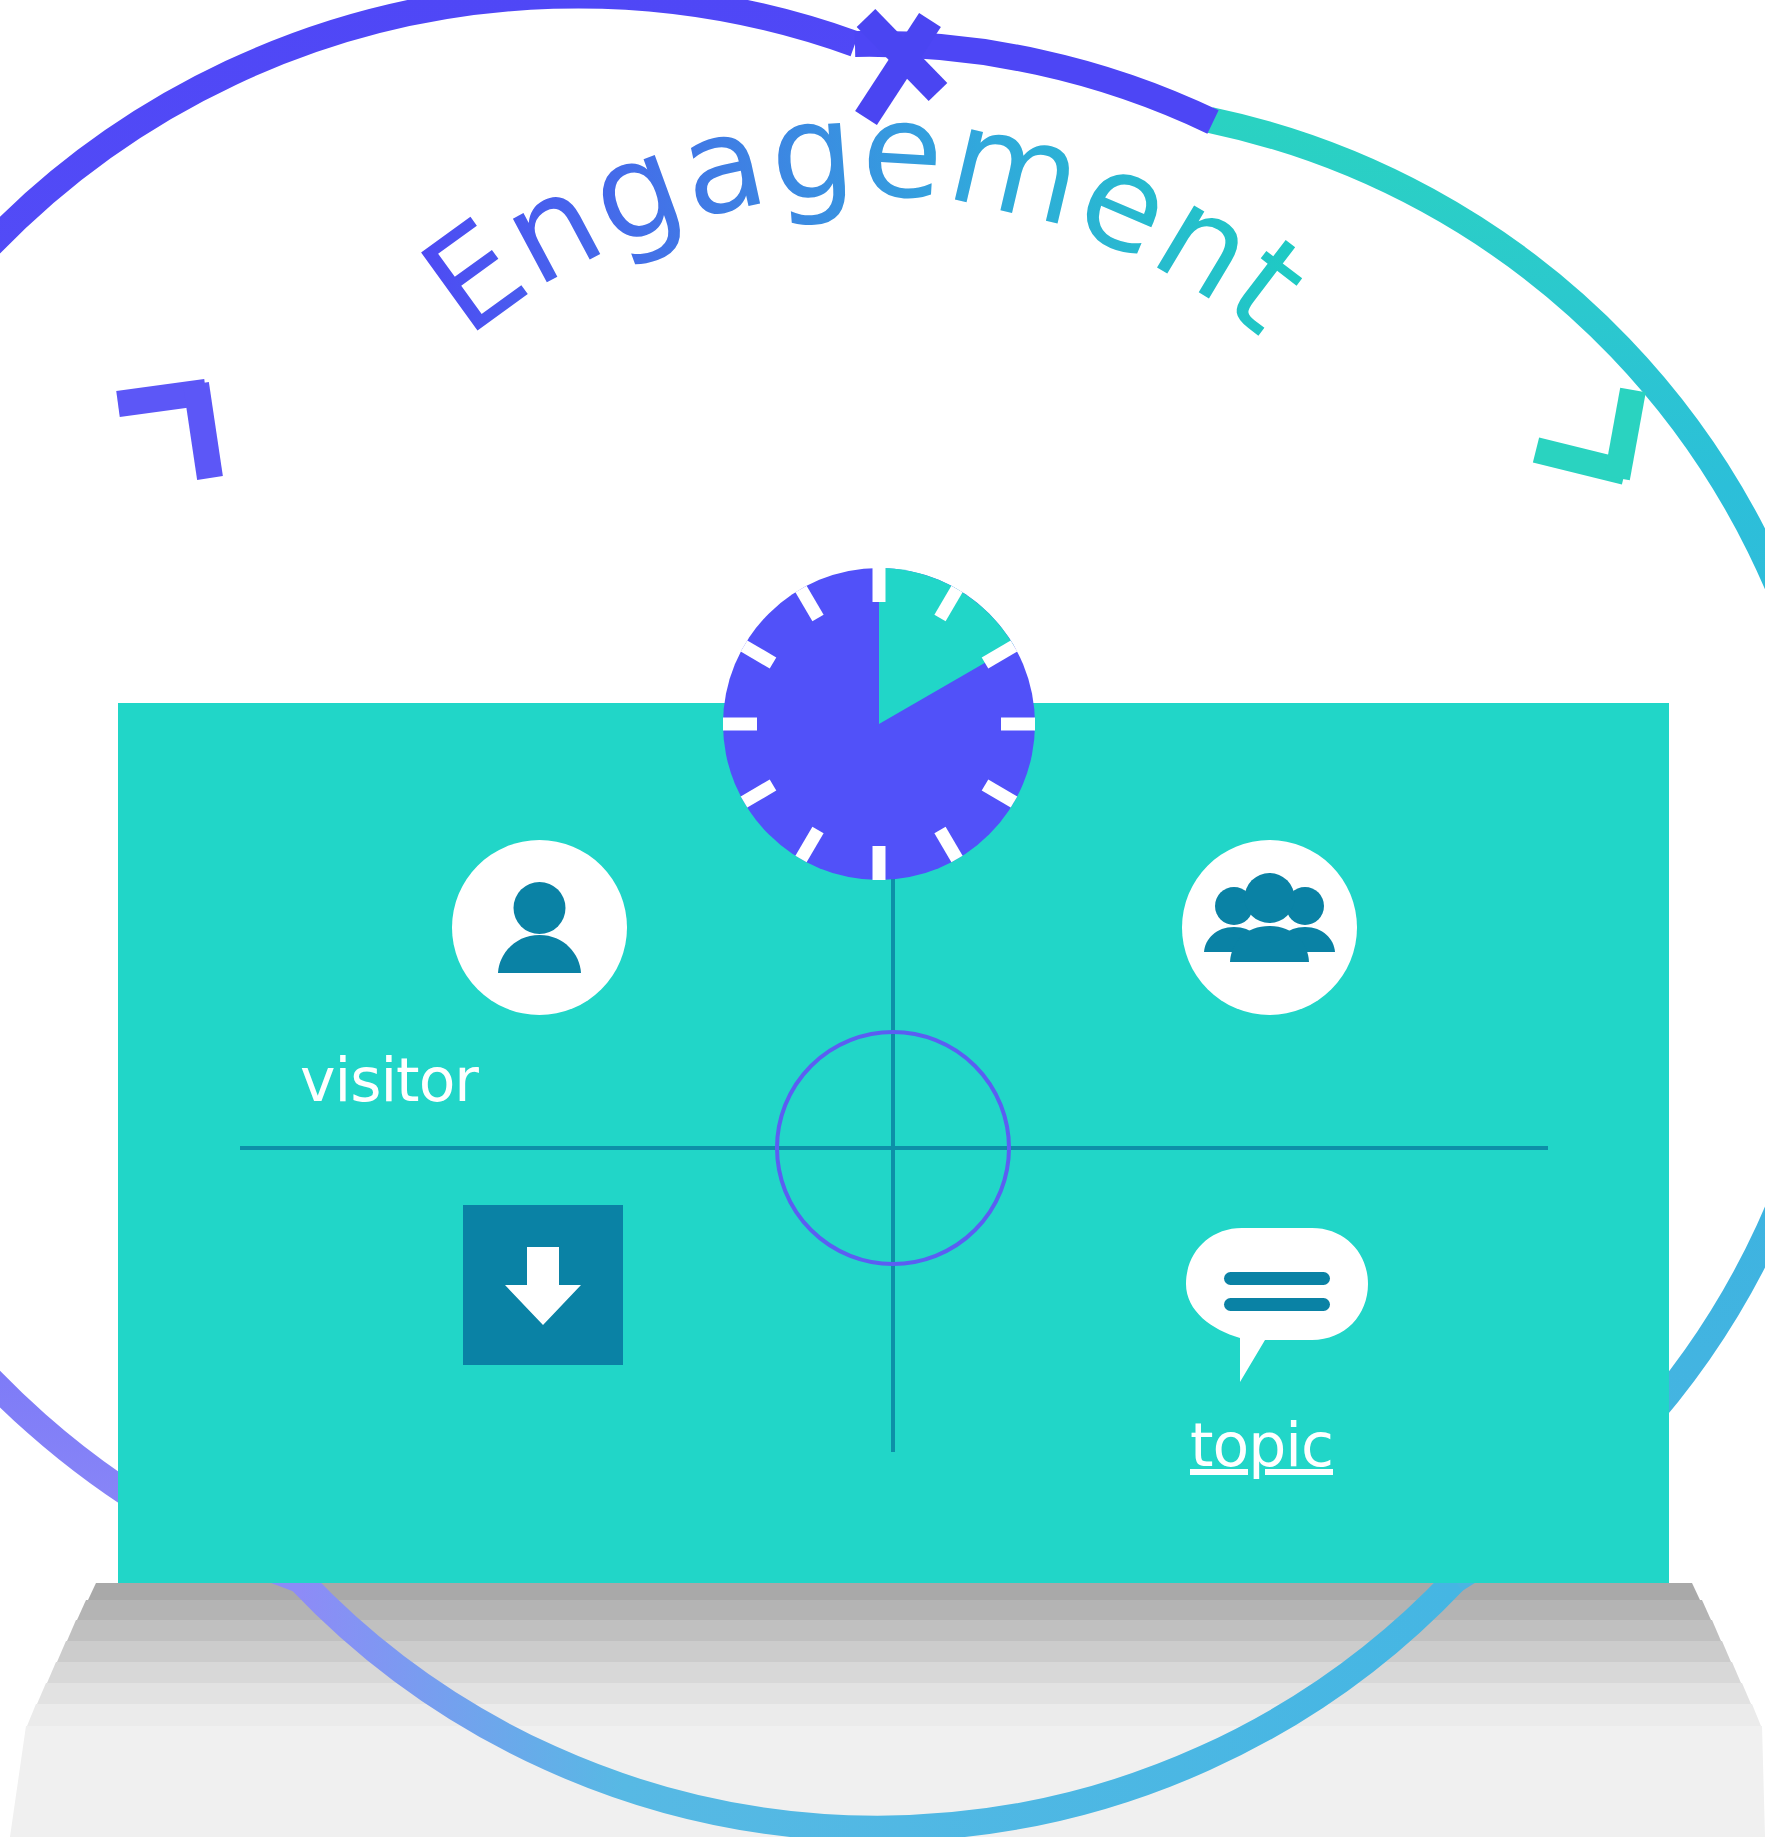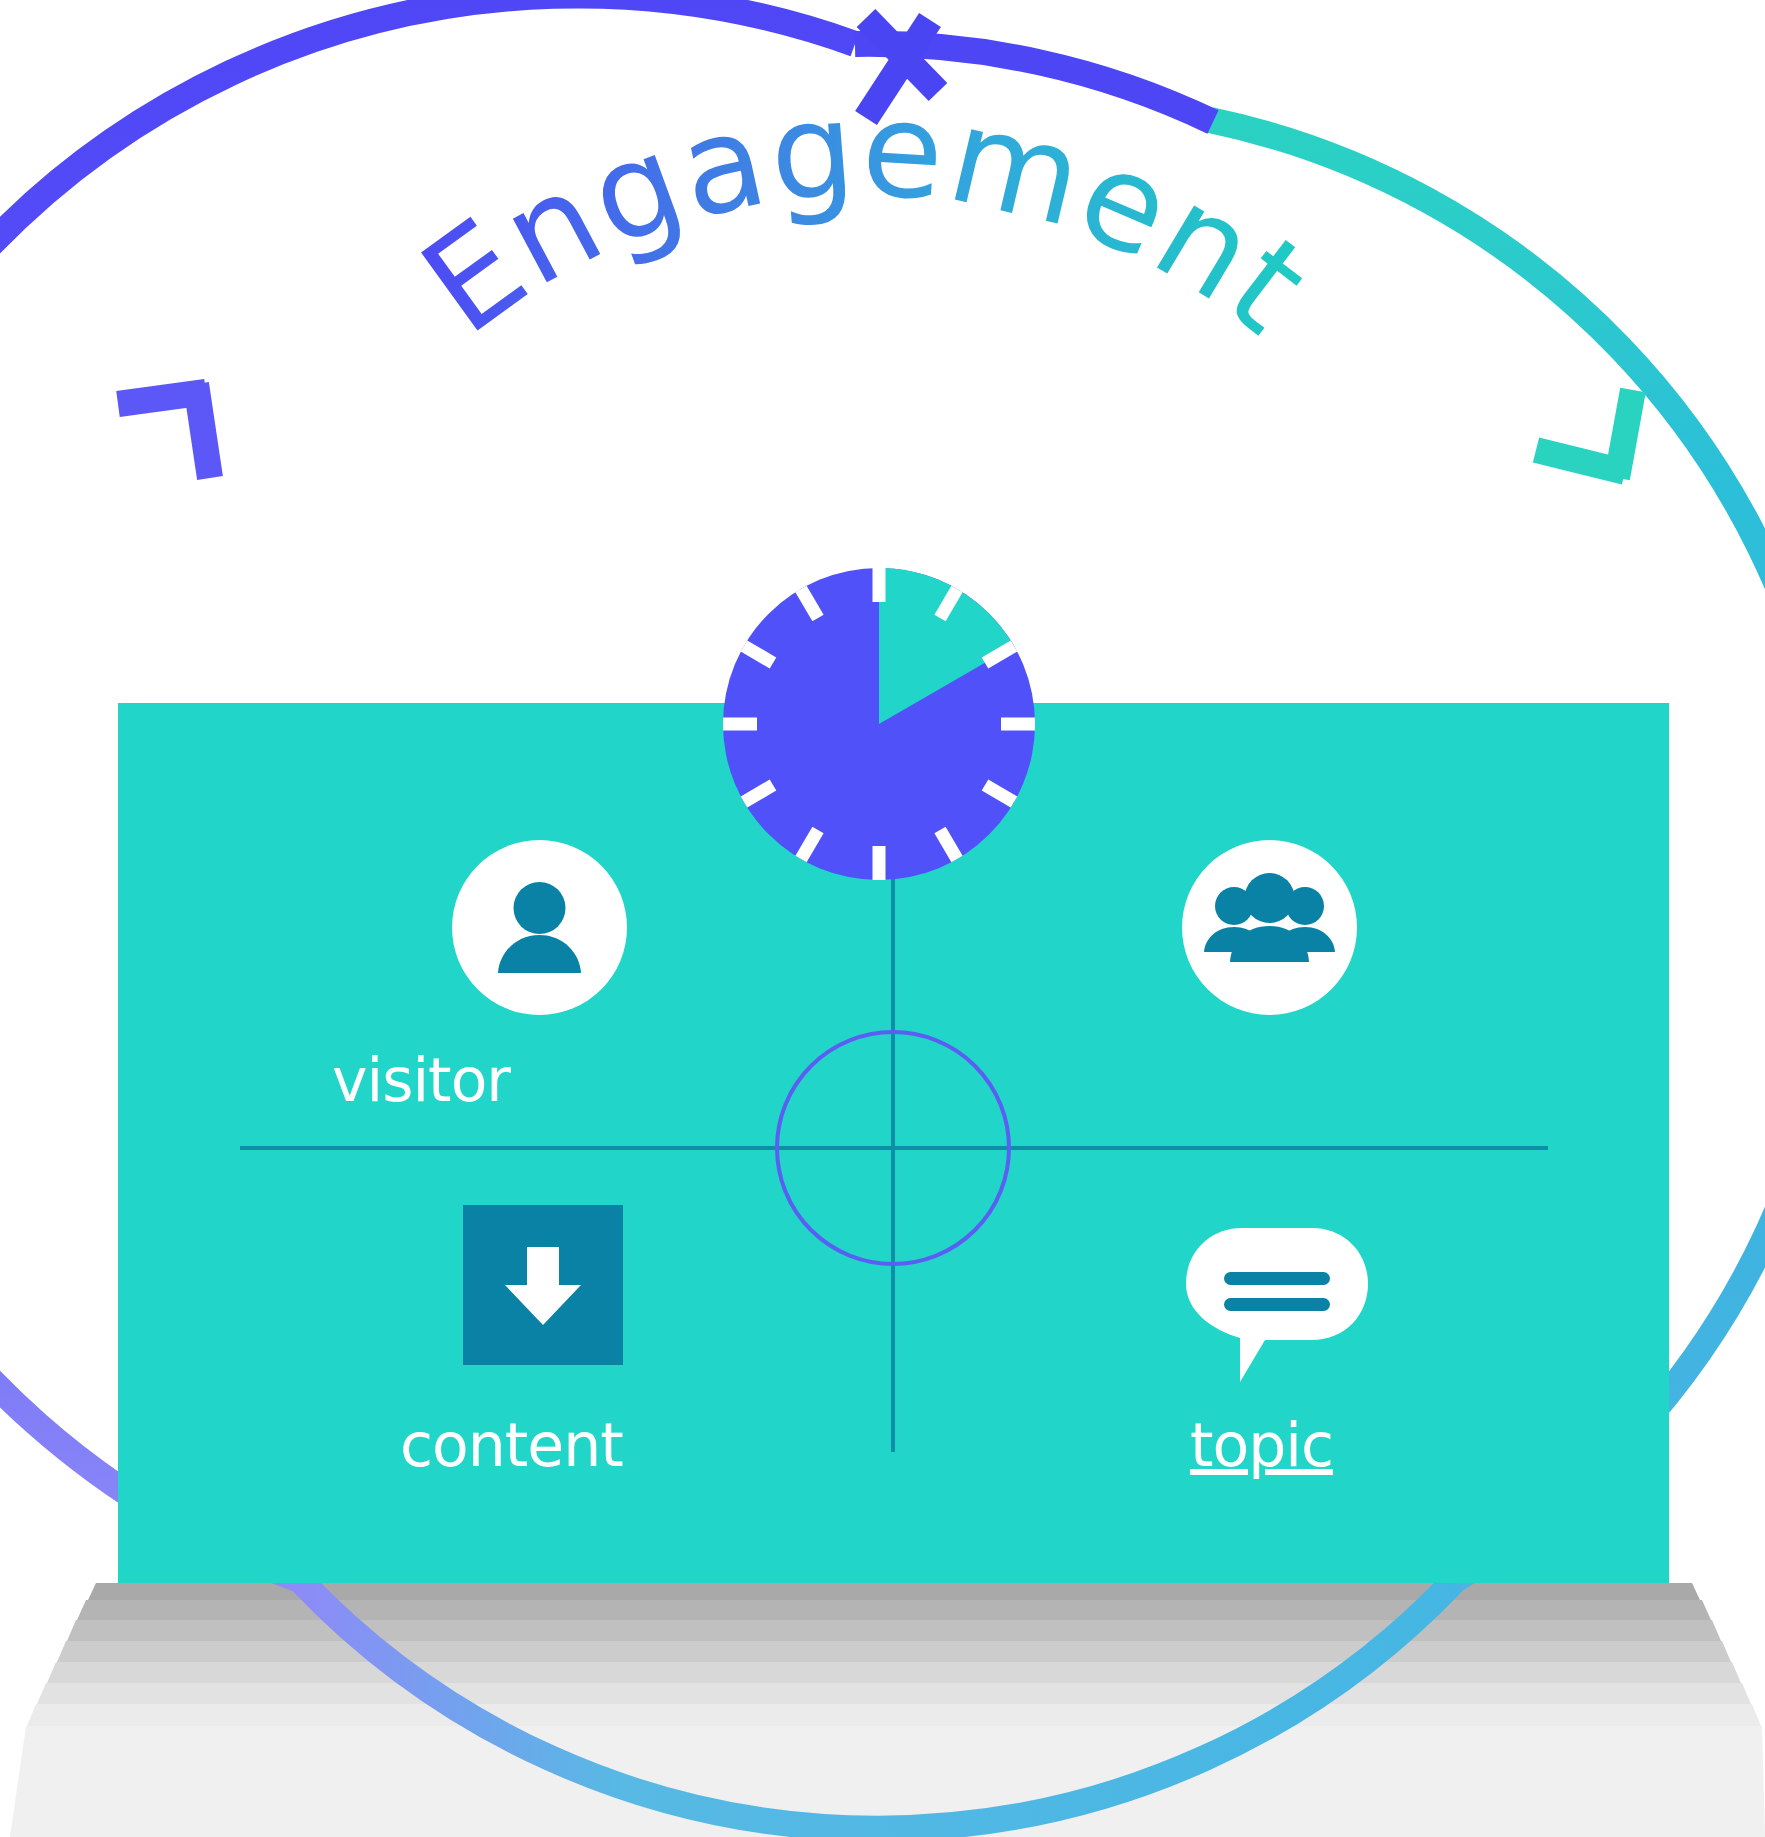--- a/index.html
+++ b/index.html
@@ -39,21 +39,21 @@
   .quad-label {
     position: absolute;
     color: #ffffff;
     font-family: "DejaVu Sans", sans-serif;
     font-size: 60px;
     font-weight: 400;
     letter-spacing: -1px;
     white-space: nowrap;
     line-height: 1;
   }
-  #label-visitor { left: 300px; top: 1050px; margin-left: 32px; }
+  #label-visitor { left: 300px; top: 1050px; }
   #label-account { left: 1120px; top: 1050px; }
   #label-content { left: 400px; top: 1415px; }
   #label-topic   { left: 1190px; top: 1415px; text-decoration: underline; }
 
   .icon-circle {
     position: absolute;
     width: 175px;
     height: 175px;
     border-radius: 50%;
     background: #ffffff;
@@ -213,21 +213,20 @@
         <path d="M 87.5 86 C 64 86 49 102 48 122 L 127 122 C 126 102 111 86 87.5 86 Z"></path>
       </g>
     </svg>
   </div>
 
   <div id="icon-content">
     <svg class="svgfill" viewBox="0 0 160 160">
       <path d="M 64 42 L 96 42 L 96 80 L 118 80 L 80 120 L 42 80 L 64 80 Z" fill="#ffffff"></path>
     </svg>
   </div>
-  <div class="quad-label" id="label-content">content</div>
 
   <div id="icon-topic">
     <svg class="svgfill" viewBox="0 0 190 178">
       <path d="M 60 18 L 130 18 C 163 18 186 43 186 74 C 186 105 163 130 130 130 L 83 130 L 58 172 L 58 128 C 30 120 4 101 4 74 C 4 43 27 18 60 18 Z" fill="#ffffff"></path>
       <rect x="42" y="62" width="106" height="13" rx="6.5" fill="#0a82a5"></rect>
       <rect x="42" y="88" width="106" height="13" rx="6.5" fill="#0a82a5"></rect>
     </svg>
   </div>
   <div class="quad-label" id="label-topic">topic</div>
 

